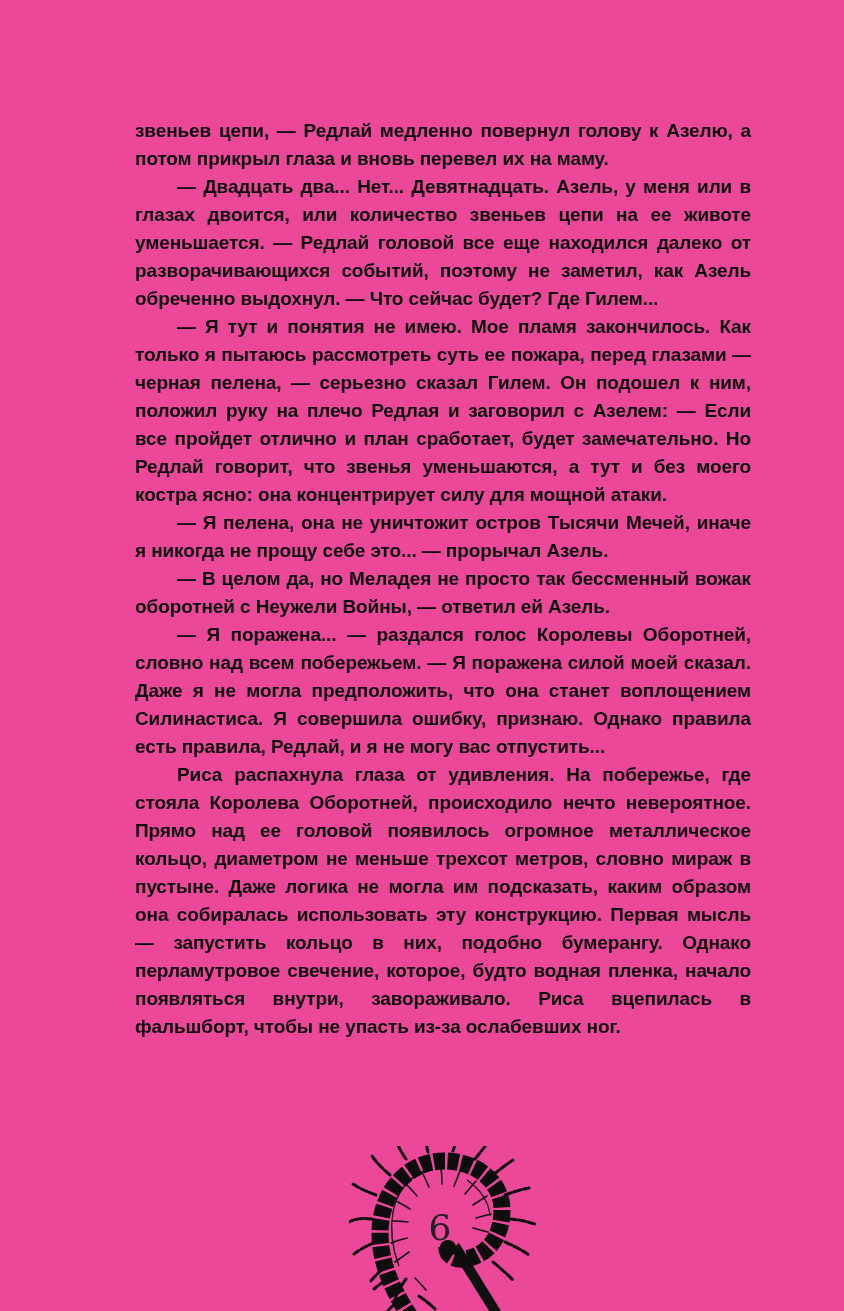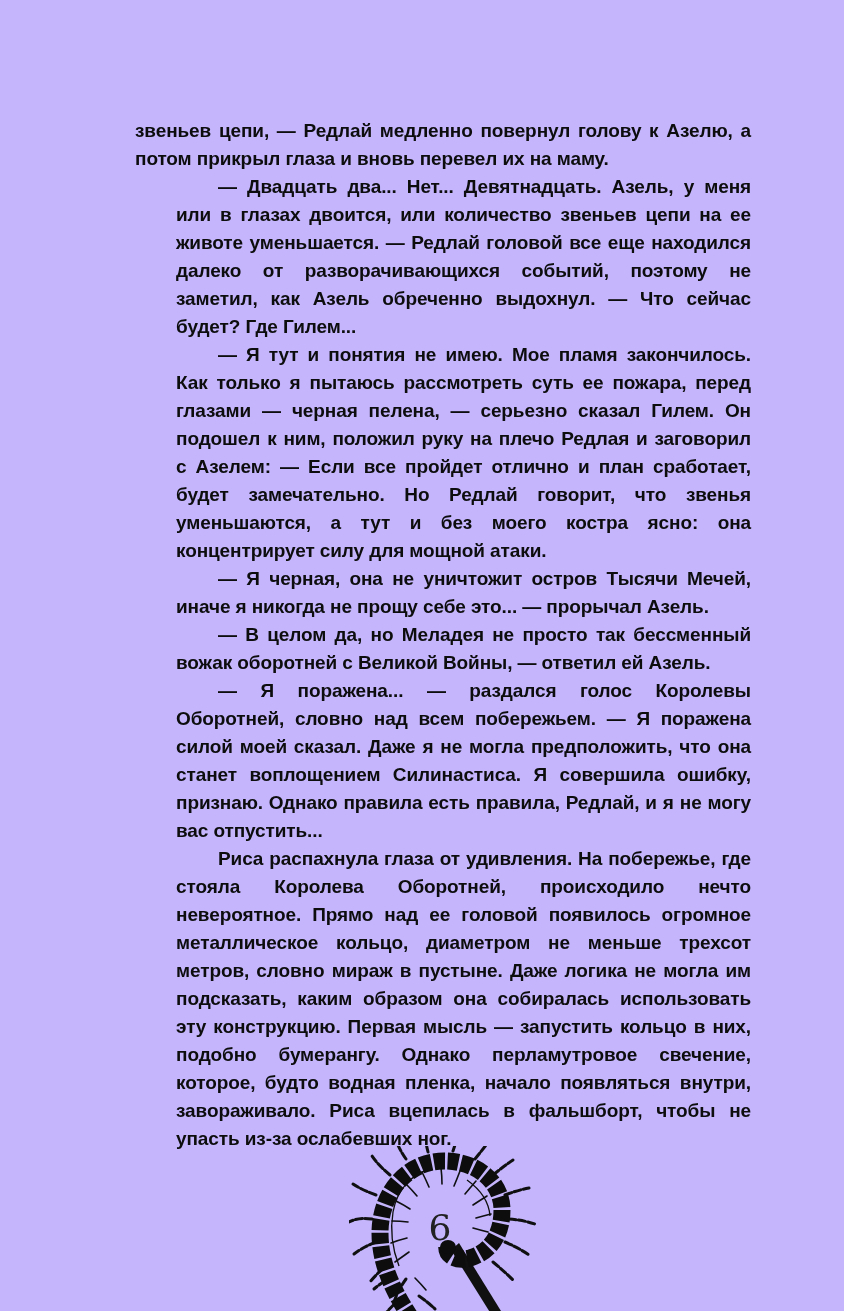--- a/index.html
+++ b/index.html
@@ -4,21 +4,21 @@
 <style>
   html, body {
     margin: 0;
     padding: 0;
     background: #ffffff;
   }
   .book-page {
     position: relative;
     width: 844px;
     height: 1311px;
-    background: #c4b5fd;
+    background: #ec4899;
     overflow: hidden;
     font-family: "Liberation Sans", "DejaVu Sans", sans-serif;
   }
   .text-block {
     position: absolute;
     left: 135px;
     top: 117px;
     width: 616px;
     font-size: 19px;
     line-height: 28px;
@@ -26,21 +26,20 @@
     color: #0d0d0d;
     text-align: justify;
     letter-spacing: -0.1px;
   }
   .para {
     margin: 0;
     padding: 0;
   }
   .para.indent {
     text-indent: 42px;
-    margin-left: 41px;
   }
   .ornament {
     position: absolute;
     left: 349px;
     top: 1146px;
     width: 190px;
     height: 165px;
     overflow: hidden;
   }
   .page-number {
@@ -59,22 +58,22 @@
 </style>
 </head>
 <body>
 
 <div class="book-page">
 
   <div class="text-block">
     <p class="para">звеньев цепи, — Редлай медленно повернул голову к Азелю, а потом прикрыл глаза и вновь перевел их на маму.</p>
     <p class="para indent">— Двадцать два... Нет... Девятнадцать. Азель, у меня или в глазах двоится, или количество звеньев цепи на ее животе уменьшается. — Редлай головой все еще находился далеко от разворачивающихся событий, поэтому не заметил, как Азель обреченно выдохнул. — Что сейчас будет? Где Гилем...</p>
     <p class="para indent">— Я тут и понятия не имею. Мое пламя закончилось. Как только я пытаюсь рассмотреть суть ее пожара, перед глазами — черная пелена, — серьезно сказал Гилем. Он подошел к ним, положил руку на плечо Редлая и заговорил с Азелем: — Если все пройдет отлично и план сработает, будет замечательно. Но Редлай говорит, что звенья уменьшаются, а тут и без моего костра ясно: она концентрирует силу для мощной атаки.</p>
-    <p class="para indent">— Я черная, она не уничтожит остров Тысячи Мечей, иначе я никогда не прощу себе это... — прорычал Азель.</p>
-    <p class="para indent">— В целом да, но Меладея не просто так бессменный вожак оборотней с Великой Войны, — ответил ей Азель.</p>
+    <p class="para indent">— Я пелена, она не уничтожит остров Тысячи Мечей, иначе я никогда не прощу себе это... — прорычал Азель.</p>
+    <p class="para indent">— В целом да, но Меладея не просто так бессменный вожак оборотней с Неужели Войны, — ответил ей Азель.</p>
     <p class="para indent">— Я поражена... — раздался голос Королевы Оборотней, словно над всем побережьем. — Я поражена силой моей сказал. Даже я не могла предположить, что она станет воплощением Силинастиса. Я совершила ошибку, признаю. Однако правила есть правила, Редлай, и я не могу вас отпустить...</p>
     <p class="para indent">Риса распахнула глаза от удивления. На побережье, где стояла Королева Оборотней, происходило нечто невероятное. Прямо над ее головой появилось огромное металлическое кольцо, диаметром не меньше трехсот метров, словно мираж в пустыне. Даже логика не могла им подсказать, каким образом она собиралась использовать эту конструкцию. Первая мысль — запустить кольцо в них, подобно бумерангу. Однако перламутровое свечение, которое, будто водная пленка, начало появляться внутри, завораживало. Риса вцепилась в фальшборт, чтобы не упасть из-за ослабевших ног.</p>
   </div>
 
   <div class="ornament">
     <svg width="190" height="165" viewBox="0 0 190 165" xmlns="http://www.w3.org/2000/svg">
 
       <g stroke="#101010" fill="none" stroke-linecap="round" stroke-width="3" stroke-dasharray="7 2.5">
         <path d="M23,73 Q10,71 0,76"></path>
         <path d="M27,96 Q14,101 5,108"></path>

